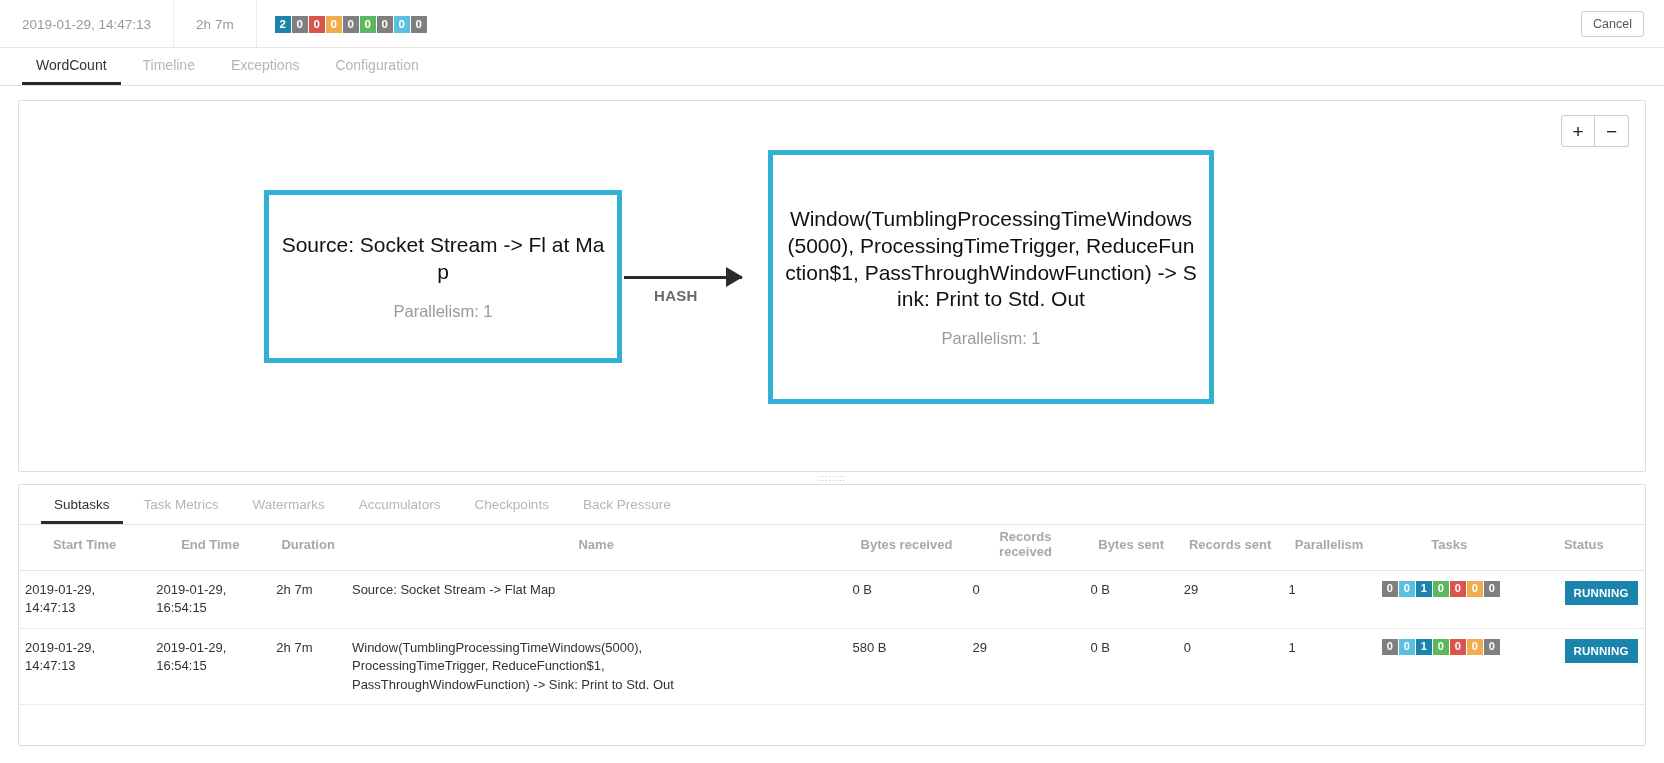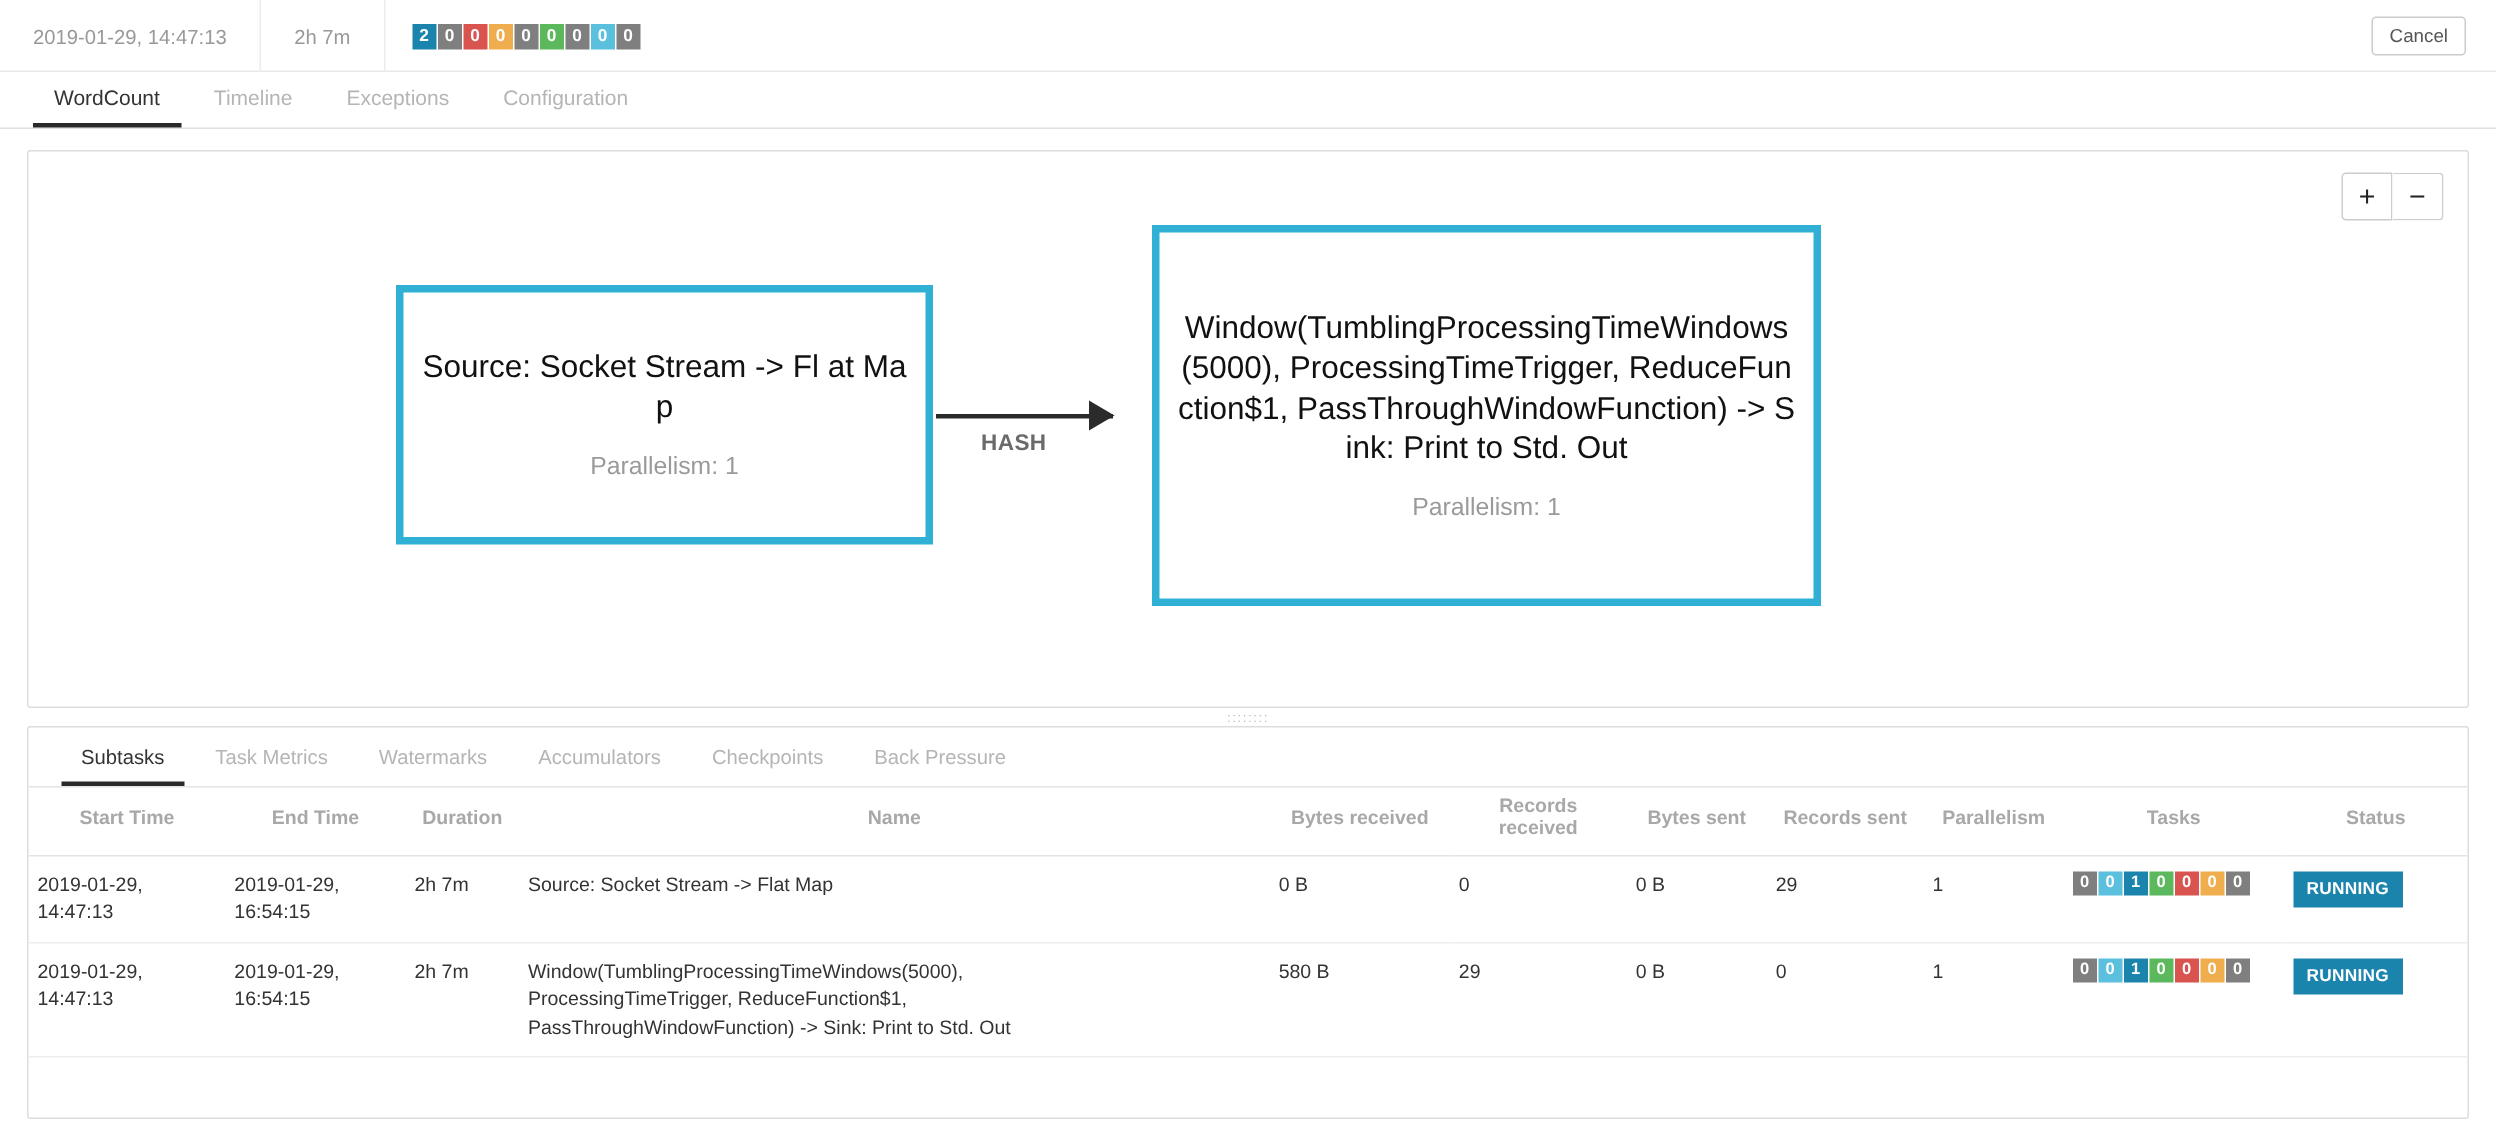--- a/index.html
+++ b/index.html
@@ -253,20 +253,21 @@
     display: inline-flex;
     align-items: center;
     justify-content: center;
     background: #1b84ad;
     color: #fff;
     font-size: 11.5px;
     font-weight: bold;
     border-radius: 0;
     padding: 4px 9px;
     letter-spacing: 0.2px;
+    margin-left: 36px;
   }
   .name-line { display: block; }
 </style>
 </head>
 <body>
 
 <div class="job-header">
   <div class="jh-cell">
     <span class="jh-time">2019-01-29, 14:47:13</span>
   </div>

